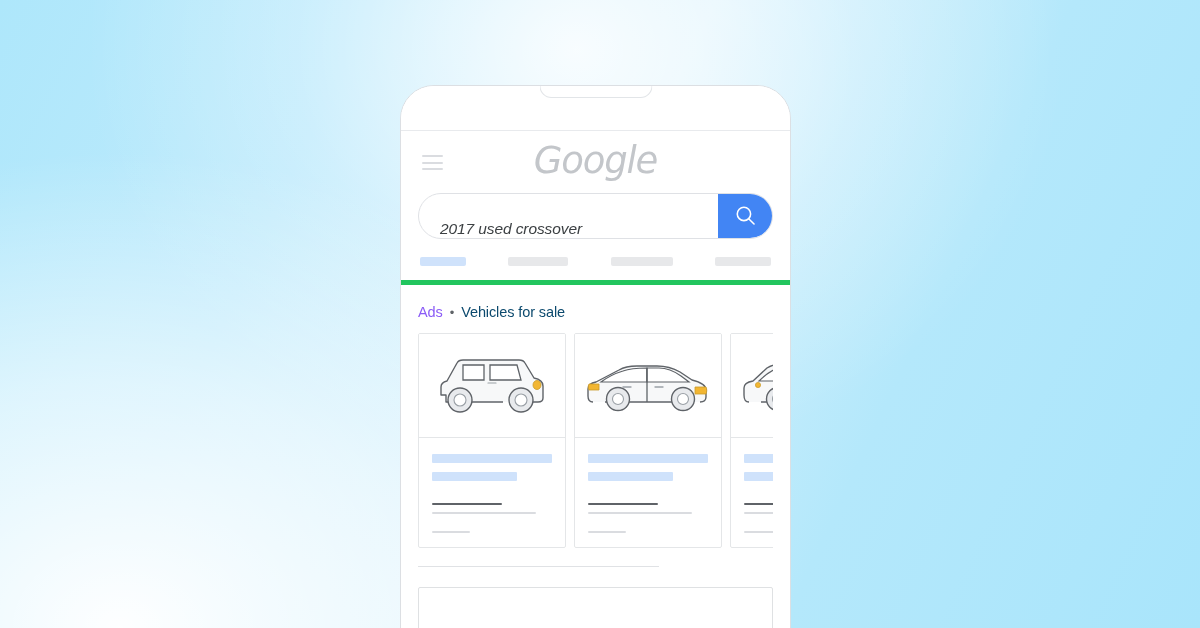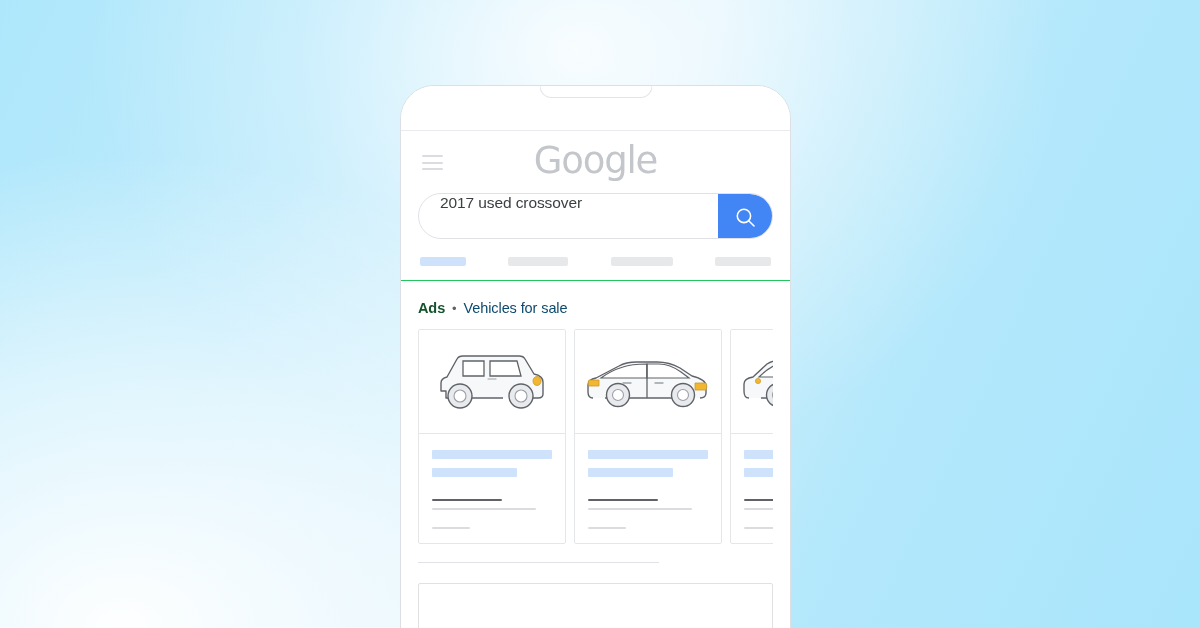--- a/index.html
+++ b/index.html
@@ -51,22 +51,23 @@
     border-top: none;
     border-bottom-left-radius: 12px;
     border-bottom-right-radius: 12px;
     background: #fff;
   }
 
   
   .search-header {
     position: relative;
     padding: 0 17px;
-    border-bottom: 1px solid #22c55e;
+    border-bottom: 5px solid #22c55e;
     padding-bottom: 14px;
+    font-style: italic;
   }
 
   .hamburger {
     position: absolute;
     left: 21px;
     top: 24px;
     width: 21px;
     height: 15px;
     display: flex;
     flex-direction: column;
@@ -98,21 +99,21 @@
   }
 
   .search-bar {
     position: relative;
     height: 46px;
     margin: 4px 0 0 0;
     border: 1px solid #dfe1e5;
     border-radius: 24px;
     background: #fff;
     display: flex;
-    align-items: flex-start;
+    align-items: flex-end;
     overflow: hidden;
   }
 
   .search-text {
     flex: 1;
     padding-left: 21px;
     font-size: 15.5px;
     color: #3c4043;
     font-family: "Liberation Sans", sans-serif;
     letter-spacing: -0.1px;
@@ -153,21 +154,21 @@
   }
 
   .ads-line {
     display: flex;
     align-items: center;
     padding: 19px 0 13px 0;
     font-size: 14.5px;
     color: #3c4043;
     letter-spacing: -0.1px;
   }
-  .ads-label { font-weight: bold; color: #14532d; }
+  .ads-label { font-weight: normal; color: #8b5cf6; }
   .ads-dot {
     margin: 0 7px;
     color: #5f6368;
     font-size: 13px;
     line-height: 1;
   }
   .ads-cat { color: #0c4a6e; }
 
   .card-row {
     display: flex;

